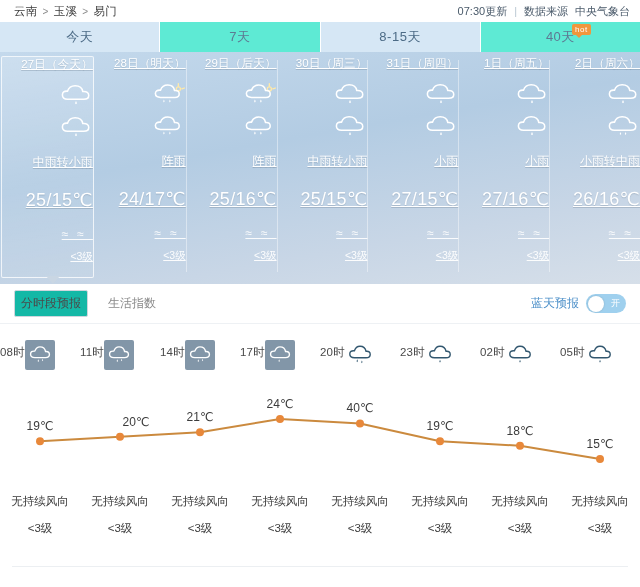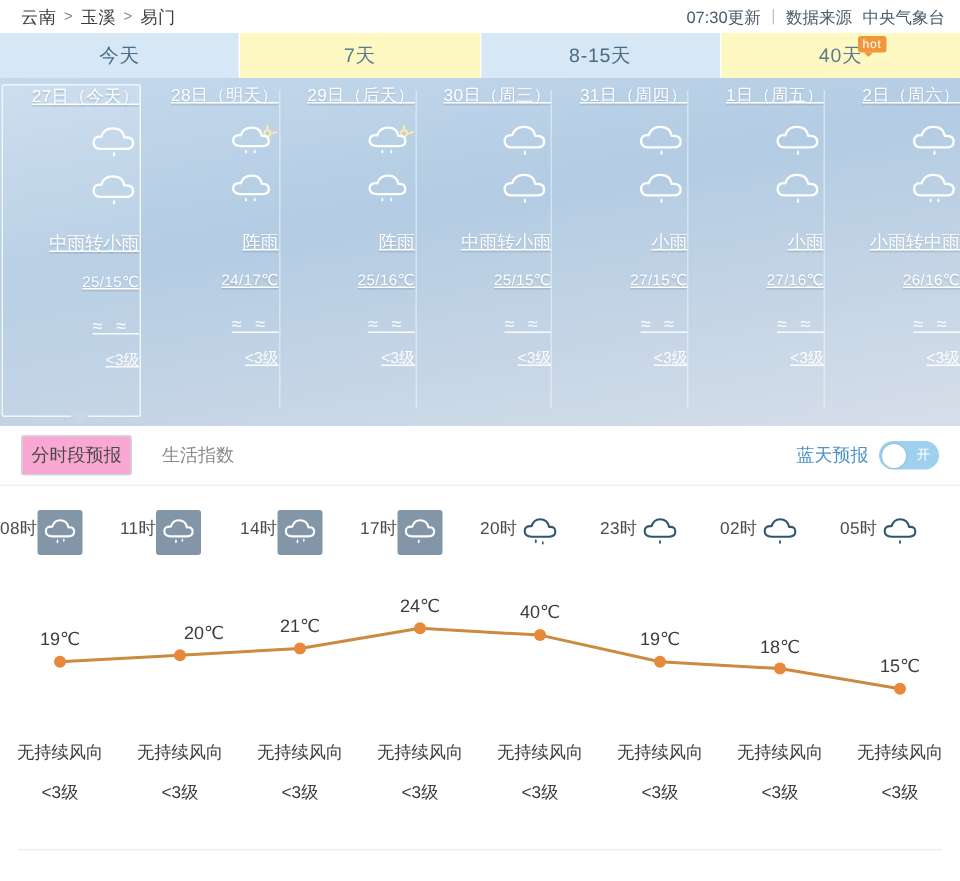--- a/index.html
+++ b/index.html
@@ -33,21 +33,21 @@
     color: #4c6b86;
     font-size: 13px;
     display: flex;
     align-items: center;
     justify-content: center;
     position: relative;
     border-right: 1px solid #ffffff;
     letter-spacing: .5px;
   }
   .tab:last-child { border-right: none; }
-  .tab.light { background: #fef9c3; color: #5d7a93; }
+  .tab.light { background: #5eead4; color: #5d7a93; }
   .tab .hot-badge {
     position: absolute;
     top: 2px;
     margin-left: 42px;
     background: #f0973c;
     color: #fff;
     font-size: 8px;
     line-height: 11px;
     padding: 0 3px 0 3px;
     border-radius: 2px;
@@ -90,21 +90,21 @@
     border: 1px solid rgba(255,255,255,0.75);
     border-radius: 2px;
     background: linear-gradient(170deg, rgba(255,255,255,0.16), rgba(255,255,255,0.02));
     margin: 0 1px;
   }
   .day-card.active + .day-card::before { background: transparent; }
   .day-date { font-size: 11.5px; letter-spacing: .2px; white-space: nowrap; text-shadow: 0 1px 1px rgba(80,100,120,.25); }
   .icon-stack { margin-top: 10px; display: flex; flex-direction: column; gap: 6px; align-items: center; }
   .wx { width: 34px; height: 26px; }
   .day-desc { margin-top: 14px; font-size: 12px; white-space: nowrap; text-shadow: 0 1px 1px rgba(80,100,120,.25); }
-  .day-temp { margin-top: 12px; font-size: 10px; letter-spacing: .3px; text-shadow: 0 1px 1px rgba(80,100,120,.25); }
+  .day-temp { margin-top: 18px; font-size: 18px; letter-spacing: .3px; text-shadow: 0 1px 1px rgba(80,100,120,.25); }
   .wind-waves { margin-top: 16px; font-size: 12px; letter-spacing: 9px; padding-left: 9px; opacity: .92; }
   .wind-level { margin-top: 9px; font-size: 10.5px; opacity: .95; }
   .active-arrow {
     position: absolute;
     left: 44px; bottom: -7px;
     width: 0; height: 0;
     border-left: 7px solid transparent;
     border-right: 7px solid transparent;
     border-top: 8px solid #c9d6e3;
   }
@@ -121,21 +121,21 @@
   .sub-left { display: flex; align-items: center; gap: 14px; }
   .subtab {
     font-size: 12px;
     color: #8a8a8a;
     padding: 4px 6px;
   }
   .subtab.active {
     color: #4a4a4a;
     border: 1px solid #cfd6dd;
     border-radius: 2px;
-    background: #f9a8d4;
+    background: #14b8a6;
   }
   .sub-right { display: flex; align-items: center; gap: 7px; }
   .sky-label { font-size: 12px; color: #4d90c9; }
   .toggle {
     width: 40px; height: 19px;
     border-radius: 10px;
     background: #9fd0ee;
     position: relative;
     display: flex; align-items: center;
   }

